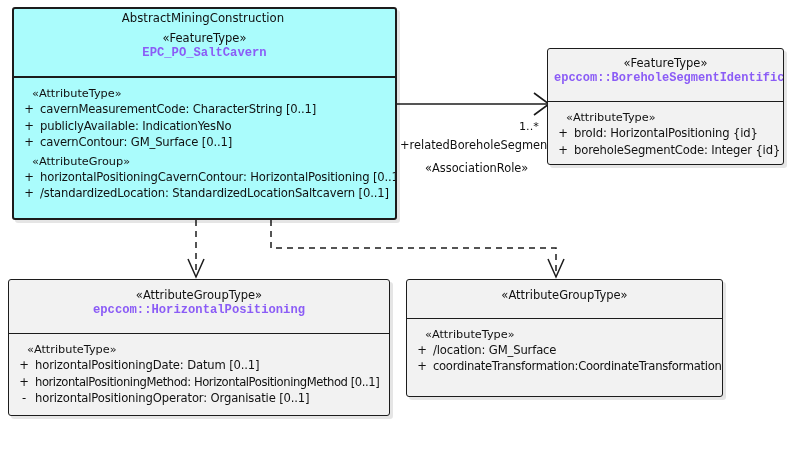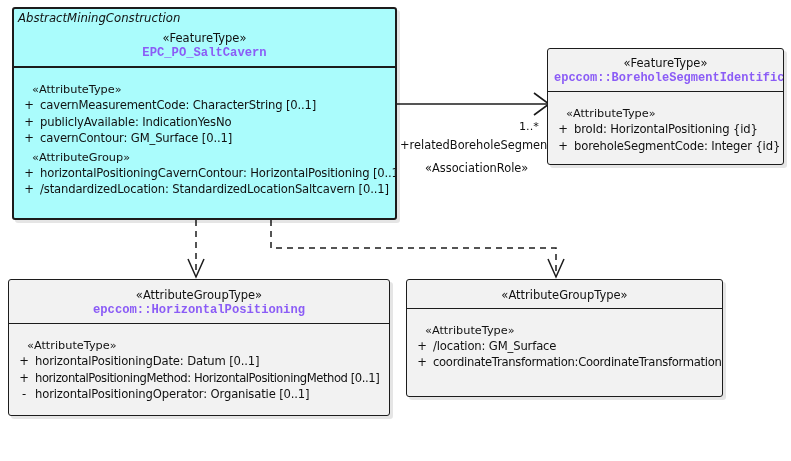--- a/index.html
+++ b/index.html
@@ -32,49 +32,48 @@
     position: absolute;
     box-sizing: border-box;
     border: 1.6px solid #1c1c1c;
     border-radius: 3px;
     background: #f2f2f2;
     box-shadow: 3px 3px 0 rgba(0,0,0,0.10);
     overflow: hidden;
   }
   .uml-class .head {
     box-sizing: border-box;
-    padding: 3px 6px 5px 6px;
+    padding: 3px 6px 15px 6px;
     text-align: center;
     line-height: 1.28;
   }
   .uml-class .divider {
     height: 0;
     border-top: 1.6px solid #1c1c1c;
   }
   .uml-class .body {
     box-sizing: border-box;
-    padding: 14px 4px 5px 4px;
+    padding: 8px 4px 5px 4px;
   }
   .stereotype {
     font-size: 11.5px;
     color: #111;
     white-space: nowrap;
   }
   .classname {
     font-size: 12.2px;
     font-weight: bold;
     color: #8b5cf6;
     white-space: nowrap;
     font-family: Liberation Mono, monospace;
   }
   .pkgtitle {
     font-size: 11.7px;
-    font-style: italic;
-    color: #111;
-    text-align: left;
+    color: #111;
+    text-align: center;
     padding: 2px 7px 0 4px;
     white-space: nowrap;
   }
   .group-label {
     font-size: 11.3px;
     color: #111;
     padding: 1px 0 1px 14px;
     white-space: nowrap;
   }
   .attr-row {

